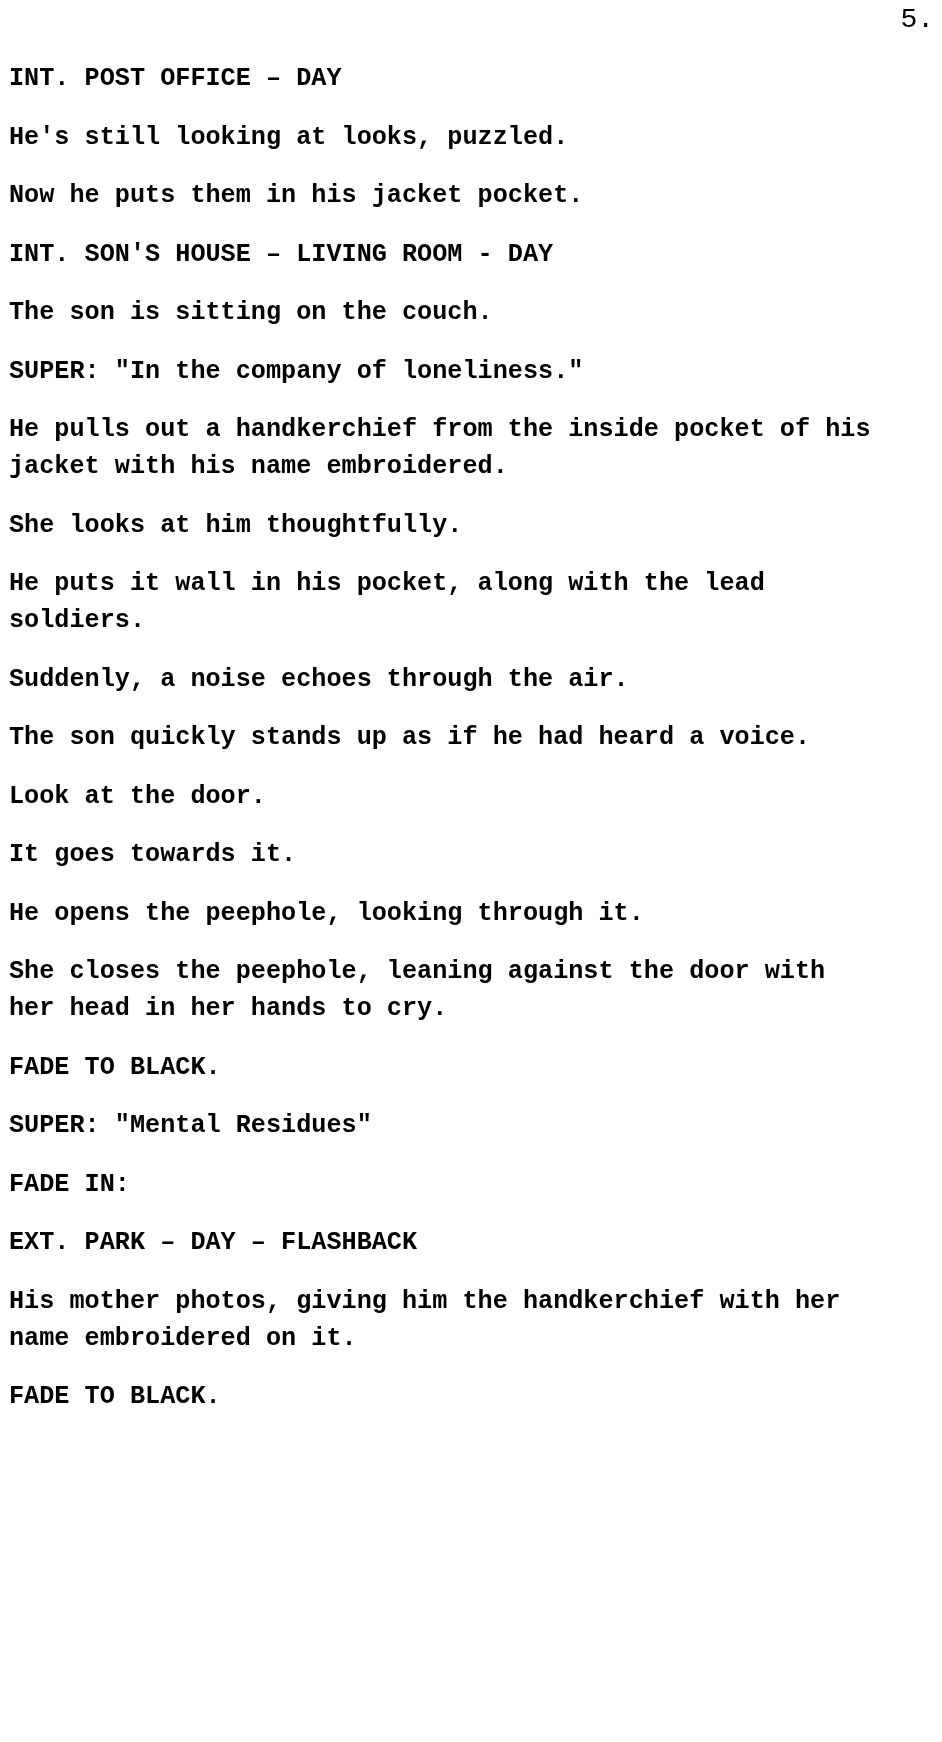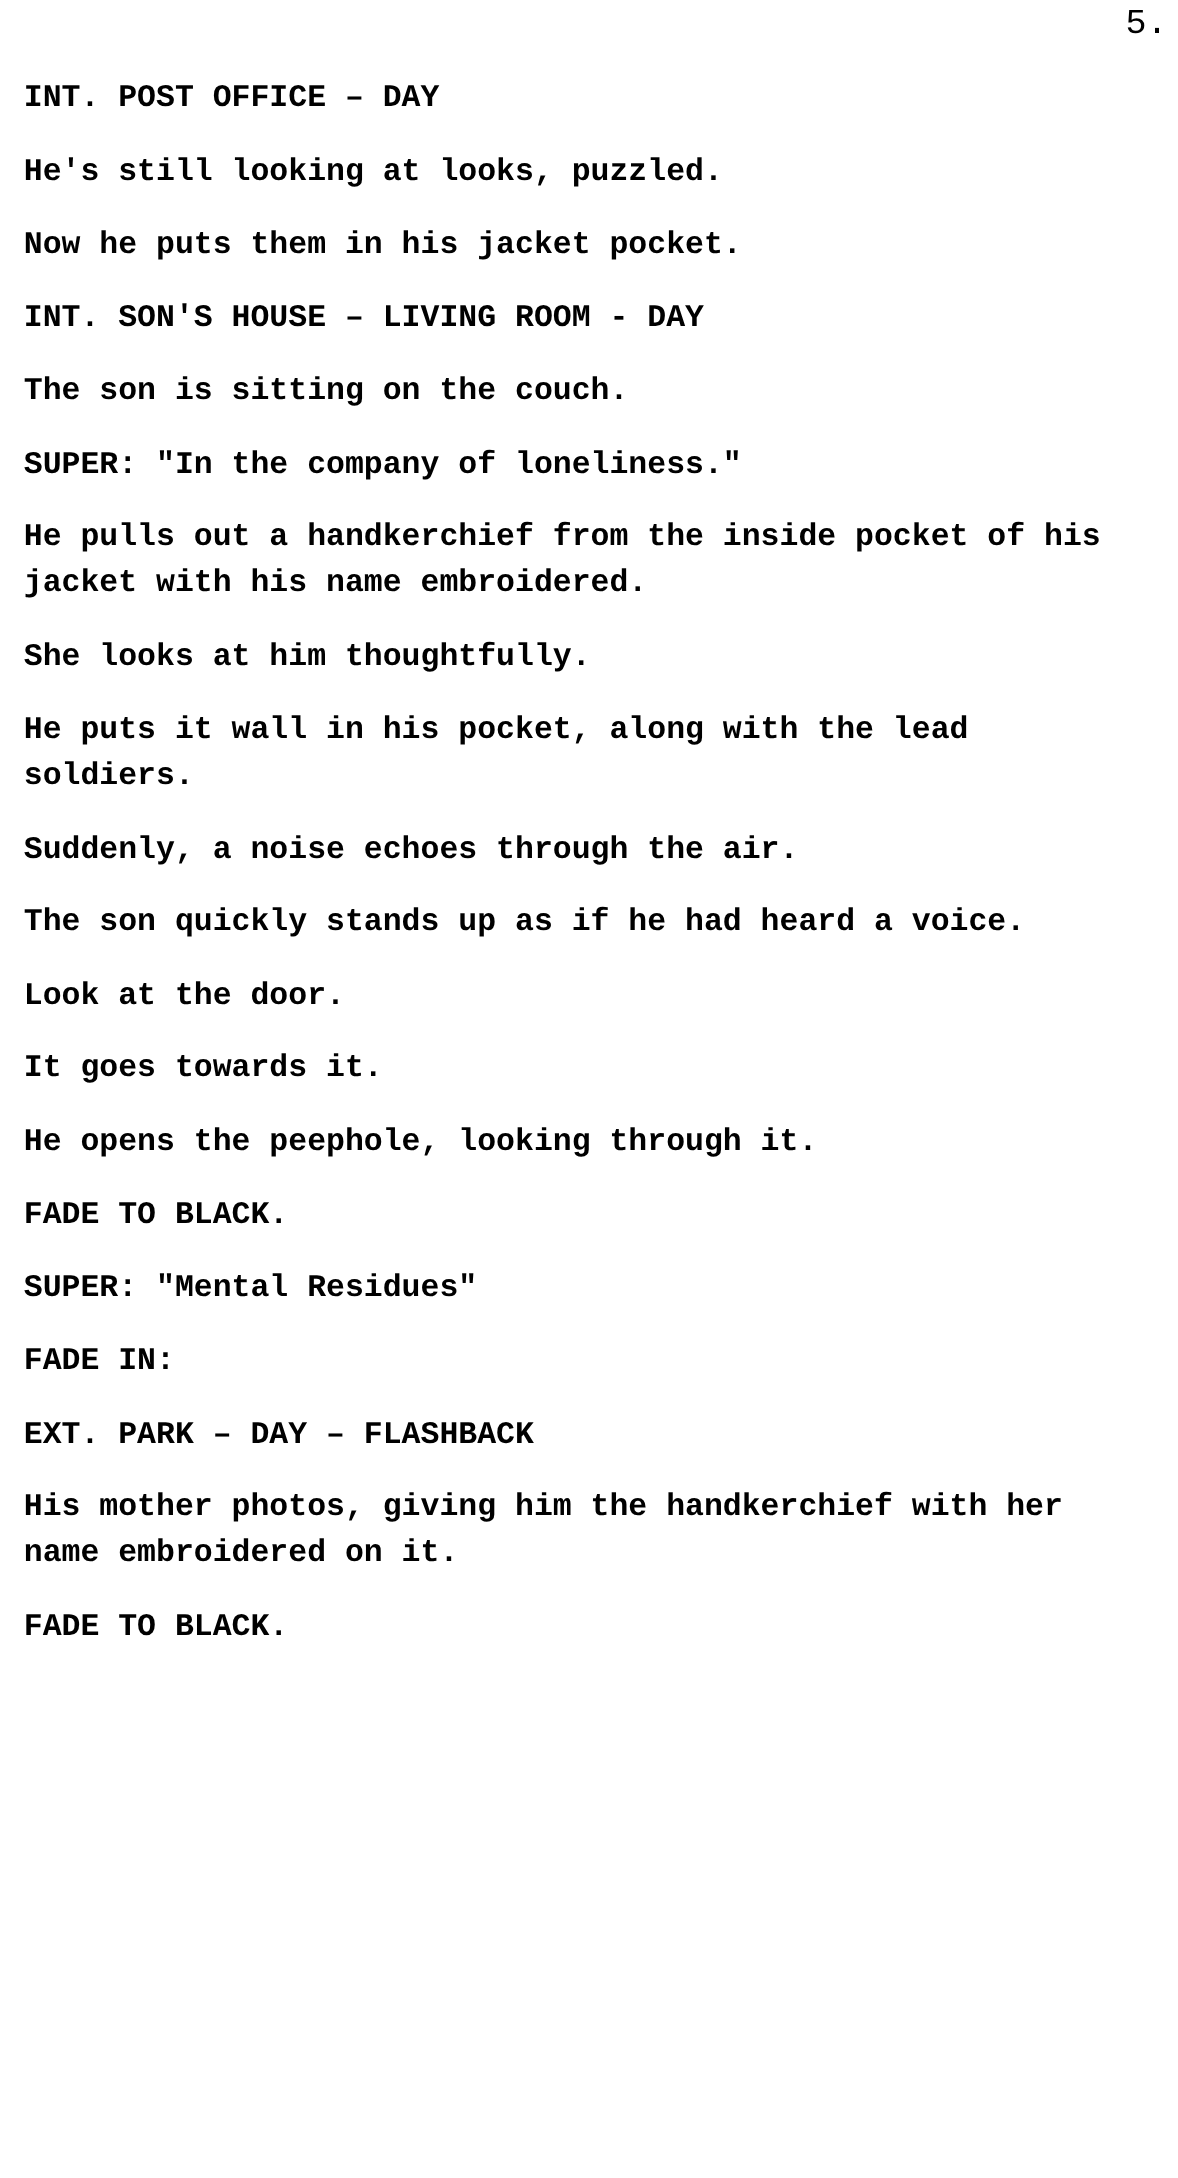--- a/index.html
+++ b/index.html
@@ -20,21 +20,21 @@
     top: 5px;
     right: 8px;
     font-size: 28px;
     font-weight: 400;
     line-height: 30px;
     font-family: "Liberation Mono", monospace;
   }
   .content {
     position: absolute;
     top: 60px;
-    left: 19px;
+    left: 9px;
     width: 866px;
   }
   .para {
     margin: 0 0 21.5px 0;
     font-size: 25.2px;
     line-height: 37px;
     font-weight: 700;
     word-spacing: normal;
   }
   .para.right {
@@ -54,20 +54,21 @@
       <p class="para">The son is sitting on the couch.</p>
       <p class="para">SUPER: "In the company of loneliness."</p>
       <p class="para">He pulls out a handkerchief from the inside pocket of his jacket with his name embroidered.</p>
       <p class="para">She looks at him thoughtfully.</p>
       <p class="para">He puts it wall in his pocket, along with the lead soldiers.</p>
       <p class="para">Suddenly, a noise echoes through the air.</p>
       <p class="para">The son quickly stands up as if he had heard a voice.</p>
       <p class="para">Look at the door.</p>
       <p class="para">It goes towards it.</p>
       <p class="para">He opens the peephole, looking through it.</p>
+      <p class="para">She closes the peephole, leaning against the door with her head in her hands to cry.</p>
       <p class="para right">FADE TO BLACK.</p>
       <p class="para">SUPER: "Mental Residues"</p>
       <p class="para">FADE IN:</p>
       <p class="para">EXT. PARK – DAY – FLASHBACK</p>
       <p class="para">His mother photos, giving him the handkerchief with her name embroidered on it.</p>
       <p class="para right">FADE TO BLACK.</p>
     </div>
 </div>
 
 </body></html>

